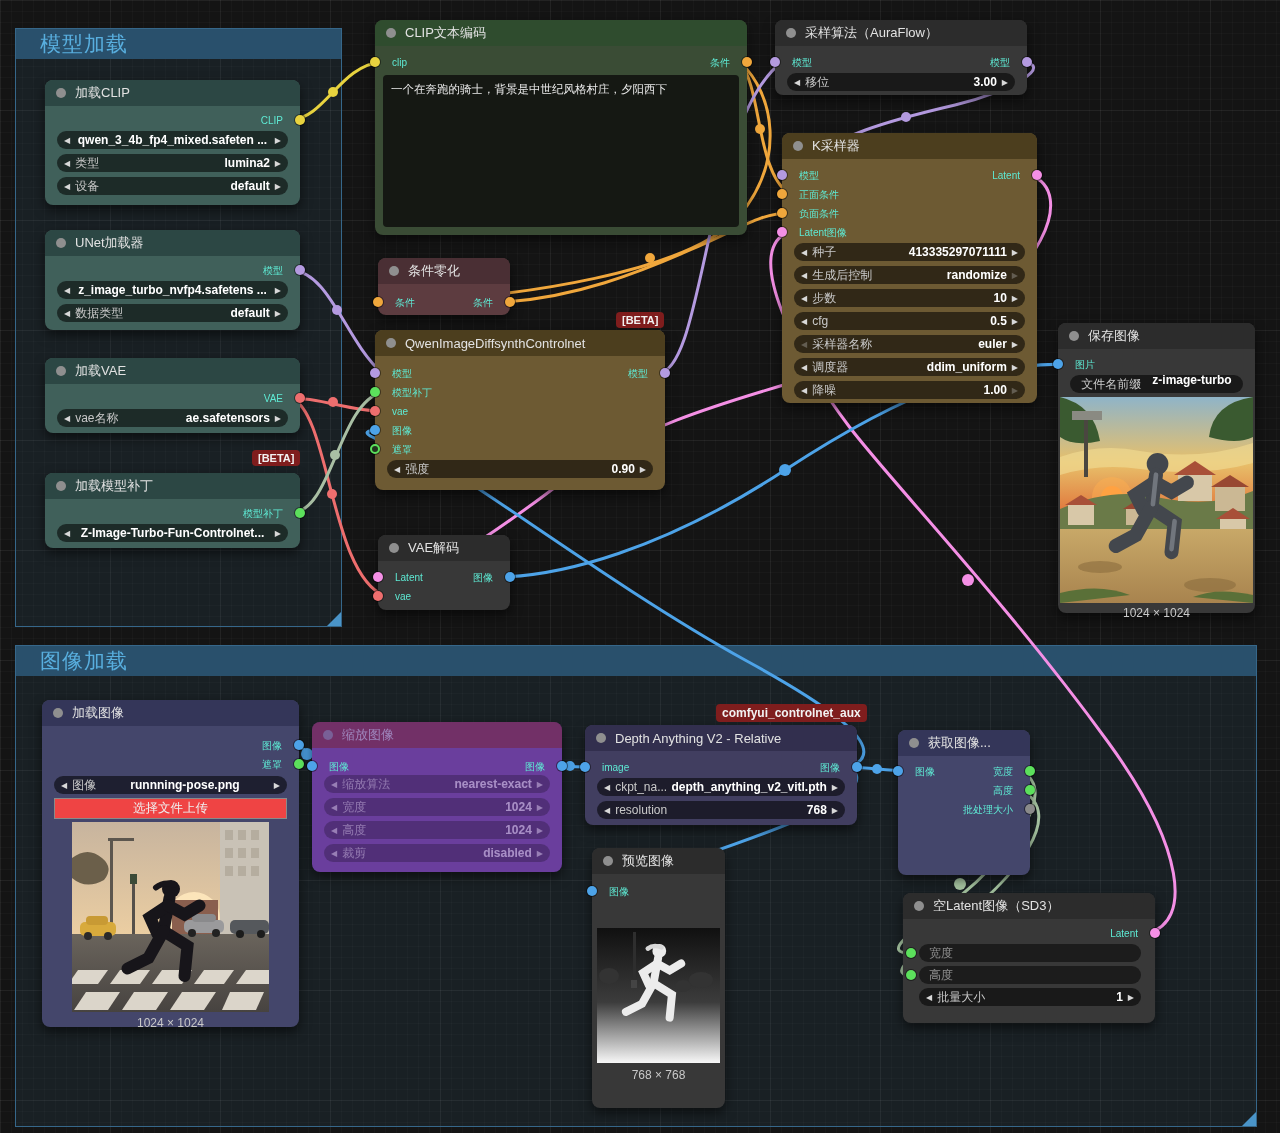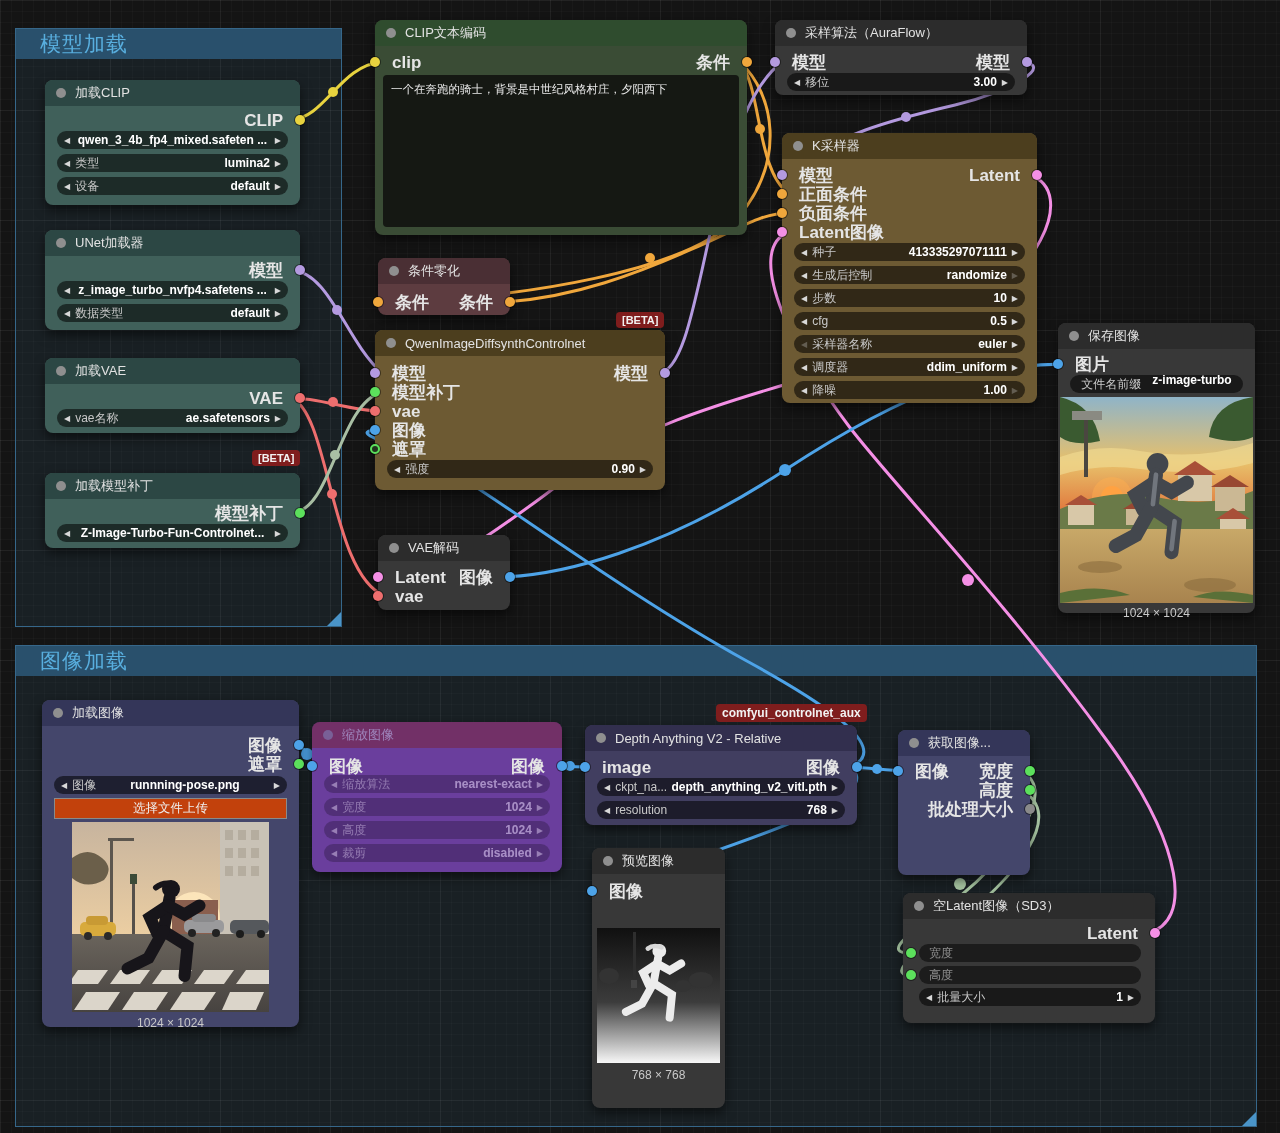--- a/index.html
+++ b/index.html
@@ -24,39 +24,39 @@
   
   .teal{background:#40605a;} .teal .nh{background:#2c4744;}
   .green{background:#3a4c35;} .green .nh{background:#2f4c2e;}
   .maroon{background:#5d3c40;} .maroon .nh{background:#4a2f34;}
   .olive{background:#6d5a33;} .olive .nh{background:#4c3e1e;}
   .gray{background:#383838;} .gray .nh{background:#2c2c2c;}
   .navy{background:#44466b;} .navy .nh{background:#343659;}
   .violet{background:#413e60;} .violet .nh{background:#322f4e;}
   .bypass{background:#6a3e9d;} .bypass .nh{background:#7f1d1d;}
   .bypass .ghost{opacity:.42;}
-  .sl{position:absolute;font-size:17px;color:#e5e5e5;line-height:13px;white-space:nowrap;font-weight:bold;}
+  .sl{position:absolute;font-size:10px;color:#5eead4;line-height:13px;white-space:nowrap;}
   .sl.in{left:17px;} .sl.out{right:17px;}
   .port{position:absolute;width:10px;height:10px;border-radius:50%;box-shadow:0 0 0 1px rgba(0,0,0,.45);z-index:4;}
   .inp{left:-5px;} .outp{right:-5px;}
   .p-yellow{background:#e8d33f;} .p-purple{background:#b49ae0;} .p-red{background:#ee6e6e;}
   .p-green{background:#5ce05c;} .p-orange{background:#f0a73c;} .p-pink{background:#f48fe5;}
   .p-blue{background:#4da3e8;} .p-gray{background:#8a8a8a;}
   .p-hollow{background:#23331f;border:2px solid #5ce05c;width:6px;height:6px;}
   .wg{position:absolute;left:12px;right:12px;height:18px;background:rgba(0,0,0,.55);border-radius:9px;display:flex;align-items:center;padding:0 7px;color:#c9c9c9;gap:5px;}
   .wg .ar{font-size:8px;color:#d8d8d8;flex:0 0 auto;}
   .wg .ar.dim{opacity:.3;}
   .wg .wl{white-space:nowrap;overflow:hidden;}
   .wg .wv{margin-left:auto;color:#fff;font-weight:bold;white-space:nowrap;}
   .wg .wv.c{margin:0 auto;}
   .prompt{position:absolute;left:8px;right:8px;background:#151813;border-radius:4px;color:#e9e9e9;font-size:11.5px;padding:7px 8px;line-height:15px;}
   .imgbox{position:absolute;overflow:hidden;background:#222;}
   .cap{position:absolute;left:0;right:0;text-align:center;color:#c9c9c9;font-size:12px;}
   .badge{position:absolute;z-index:5;background:#7f1d1d;color:#f2f2f2;font-size:11px;font-weight:bold;padding:2px 6px;border-radius:4px;white-space:nowrap;}
-  .btn{position:absolute;left:12px;right:12px;height:19px;background:#c2410c;border:1px solid #8a8a8a;color:#efefef;text-align:center;line-height:19px;font-size:12.5px;}
+  .btn{position:absolute;left:12px;right:12px;height:19px;background:#ef4444;border:1px solid #8a8a8a;color:#efefef;text-align:center;line-height:19px;font-size:12.5px;}
   .gpill{position:absolute;left:16px;right:14px;height:18px;background:rgba(0,0,0,.5);border-radius:9px;color:#8f8f8f;display:flex;align-items:center;padding:0 10px;}
 </style>
 </head>
 <body>
 
 <div class="group" style="left:15px;top:28px;width:325px;height:597px;">
   <div class="gtitle">模型加载</div>
   <div class="gresize"></div>
 </div>
 <div class="group" style="left:15px;top:645px;width:1240px;height:480px;">

